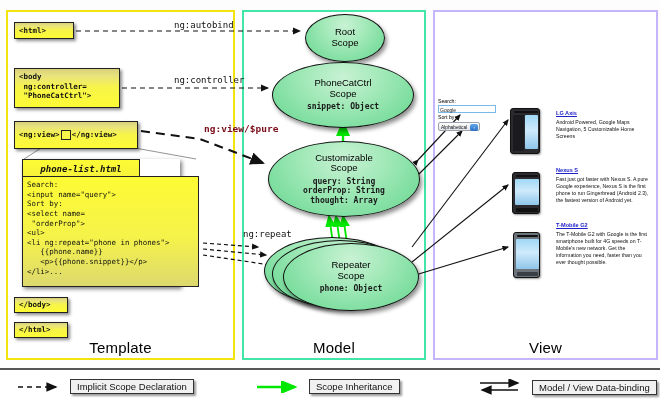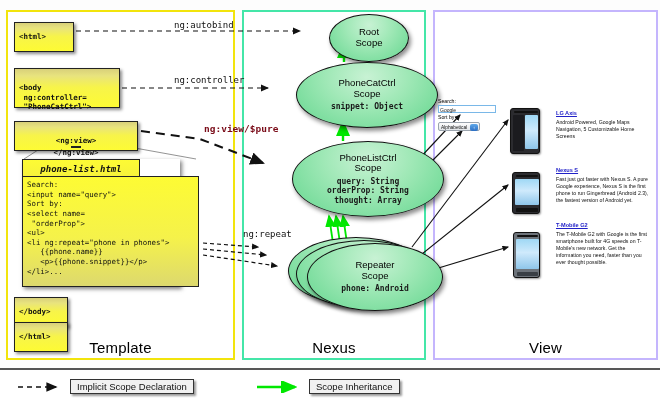--- a/index.html
+++ b/index.html
@@ -13,25 +13,25 @@
   #col-model{left:242px;top:10px;width:184px;height:350px;border:2px solid #44e6a8;}
   #col-view{left:433px;top:10px;width:225px;height:350px;border:2px solid #c4b5fd;}
   .col-label{position:absolute;bottom:2px;width:100%;text-align:center;
              font-size:15px;color:#000;letter-spacing:.2px;}
 
   
   .ybox{position:absolute;box-sizing:border-box;border:1.5px solid #222;
         background:linear-gradient(180deg,#d8d07a 0%,#e8e37e 18%,#f7f44a 48%,#fdfb34 100%);
         font-family:"DejaVu Sans Mono","Liberation Mono",monospace;
         font-weight:bold;font-size:7.5px;color:#111;line-height:1.28;
-        padding:14px 4px;white-space:pre;
+        padding:3px 4px;white-space:pre;
         box-shadow:2px 2px 3px rgba(0,0,0,.45);}
   #box-html{left:14px;top:22px;width:60px;height:17px;display:flex;align-items:center;}
   #box-body{left:14px;top:68px;width:106px;height:40px;}
-  #box-ngview{left:14px;top:121px;width:124px;height:19px;display:flex;align-items:center;flex-direction:column;}
+  #box-ngview{left:14px;top:121px;width:124px;height:28px;display:flex;align-items:center;}
   #box-bodyclose{left:14px;top:297px;width:54px;height:16px;display:flex;align-items:center;}
   #box-htmlclose{left:14px;top:322px;width:54px;height:16px;display:flex;align-items:center;}
 
   
   .ph{display:inline-block;width:8px;height:8px;border:1.3px solid #222;
       background:#f7f44a;vertical-align:middle;margin:0 1px;}
 
   
   #tpl-file{position:absolute;left:22px;top:159px;width:158px;height:128px;
             box-shadow:2px 2px 4px rgba(0,0,0,.5);}
@@ -46,21 +46,21 @@
             background:linear-gradient(180deg,#fdfb34 0%,#f5f24a 55%,#ddd96e 100%);
             font-family:"DejaVu Sans Mono","Liberation Mono",monospace;
             font-size:7.4px;line-height:1.3;color:#111;white-space:pre;
             padding:3px 4px;}
 
   
   .scope{position:absolute;border:1.6px solid #111;border-radius:50%;
          background:radial-gradient(ellipse at 50% 22%,#c8f2d4 0%,#9fe8b6 42%,#63d68e 100%);
          box-shadow:2px 3px 4px rgba(0,0,0,.45);
          display:flex;flex-direction:column;align-items:center;justify-content:center;
-         text-align:center;color:#000;margin-left:24px;}
+         text-align:center;color:#000;}
   .scope .ttl{font-size:9.5px;line-height:1.12;}
   .scope .props{font-family:"DejaVu Sans Mono","Liberation Mono",monospace;
                 font-size:8px;font-weight:bold;line-height:1.18;margin-top:3px;color:#1a1a1a;}
   #scope-root{left:305px;top:14px;width:78px;height:46px;}
   #scope-cat{left:272px;top:62px;width:140px;height:64px;}
   #scope-list{left:268px;top:141px;width:150px;height:74px;}
   #scope-rep3{left:264px;top:237px;width:134px;height:66px;z-index:1;}
   #scope-rep2{left:272px;top:240px;width:134px;height:66px;z-index:2;}
   #scope-rep1{left:283px;top:243px;width:134px;height:66px;z-index:3;}
 
@@ -120,21 +120,21 @@
 </style>
 </head>
 <body>
 
 <div id="canvas">
 
   <div class="col" id="col-template">
     <div class="col-label">Template</div>
   </div>
   <div class="col" id="col-model">
-    <div class="col-label">Nexus</div>
+    <div class="col-label">Model</div>
   </div>
   <div class="col" id="col-view">
     <div class="col-label">View</div>
   </div>
 
   <svg id="wires" viewBox="0 0 660 405">
     <defs>
       <marker id="ar-blk" markerWidth="7" markerHeight="7" refX="6" refY="3" orient="auto">
         <path d="M0,0 L7,3 L0,6 z" fill="#111"></path>
       </marker>
@@ -202,32 +202,32 @@
   <div class="scope" id="scope-root">
     <div class="ttl" style="white-space: pre;">Root
 Scope</div>
   </div>
   <div class="scope" id="scope-cat">
     <div class="ttl" style="white-space: pre;">PhoneCatCtrl
 Scope</div>
     <div class="props" style="white-space: pre;">snippet: Object</div>
   </div>
   <div class="scope" id="scope-list">
-    <div class="ttl" style="white-space: pre;">PhoneListCtrl
+    <div class="ttl" style="white-space: pre;">Customizable
 Scope</div>
     <div class="props" style="white-space: pre;">query: String
 orderProp: String
 thought: Array</div>
   </div>
   <div class="scope" id="scope-rep3"></div>
   <div class="scope" id="scope-rep2"></div>
   <div class="scope" id="scope-rep1">
     <div class="ttl" style="white-space: pre;">Repeater
 Scope</div>
-    <div class="props" style="white-space: pre;">phone: Android</div>
+    <div class="props" style="white-space: pre;">phone: Object</div>
   </div>
 
   <div id="view-form">
     <div class="flabel">Search:</div>
     <div id="view-search">Google</div>
     <div class="flabel" style="margin-top:1px">Sort by:</div>
     <div id="view-select"><span>Alphabetical</span><span class="arrow">↕</span></div>
   </div>
 
   <div class="phone-row">
@@ -284,15 +284,27 @@
         <defs>
             <marker id="lg1" markerWidth="7" markerHeight="7" refX="6" refY="3" orient="auto">
           <path d="M0,0 L7,3 L0,6 z" fill="#111"></path>
             </marker>
           </defs>
         <path d="M2,6 L40,6" stroke="#111" stroke-width="1.6" stroke-dasharray="5,4" marker-end="url(#lg1)"></path>
       </svg>
       <div class="leg-box">Implicit Scope Declaration</div>
     </div>
 
+    <div class="leg-item" id="leg-3">
+      <svg width="48" height="16">
+        <defs>
+            <marker id="lg3" markerWidth="7" markerHeight="7" refX="6" refY="3" orient="auto">
+          <path d="M0,0 L7,3 L0,6 z" fill="#111"></path>
+            </marker>
+          </defs>
+        <path d="M2,4 L40,4" stroke="#111" stroke-width="1.6" marker-end="url(#lg3)"></path>
+        <path d="M40,11 L4,11" stroke="#111" stroke-width="1.6" marker-end="url(#lg3)"></path>
+      </svg>
+      <div class="leg-box">Model / View Data-binding</div>
+    </div>
   </div>
 
 </div>
 
 </body></html>

